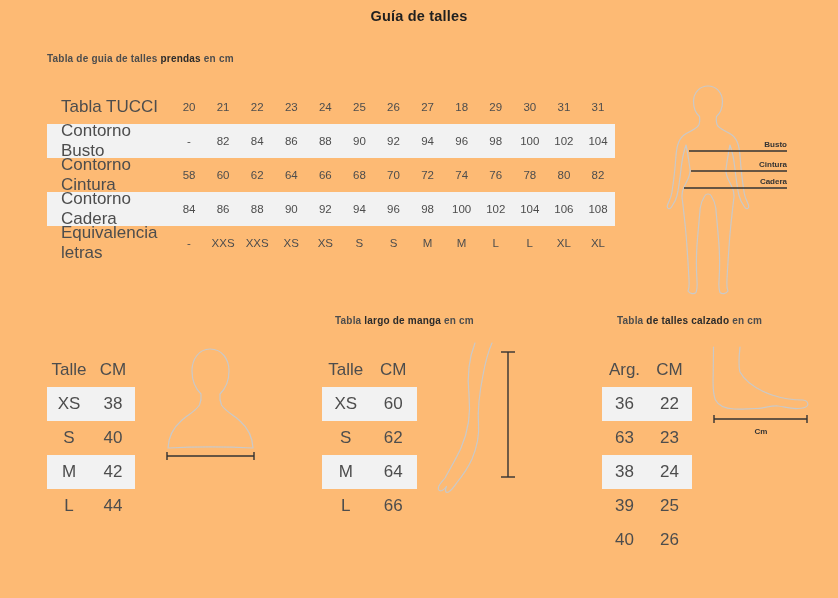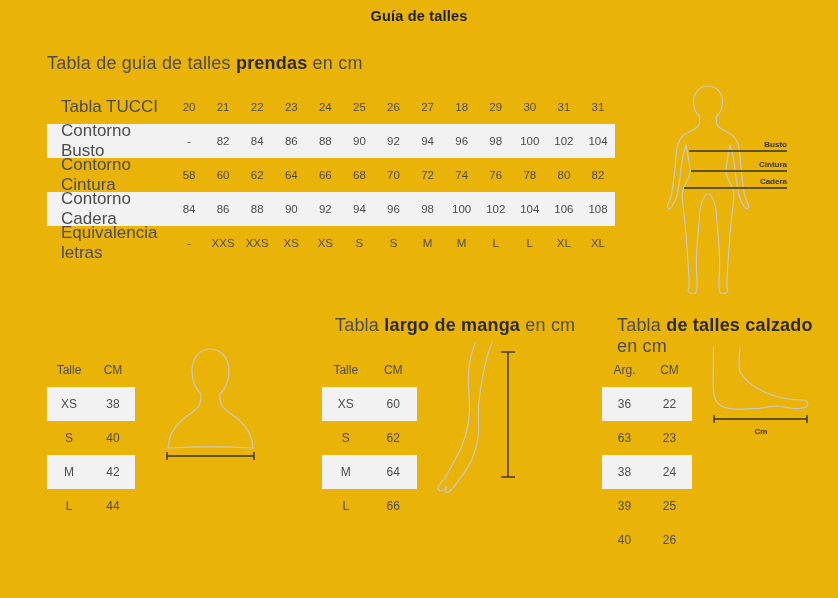--- a/index.html
+++ b/index.html
@@ -1,40 +1,40 @@
 <!DOCTYPE html>
 <html><head>
 <meta charset="utf-8">
 <style>
   * { margin:0; padding:0; box-sizing:border-box; }
   html,body { background:#fff; }
   body { font-family:"Liberation Sans", sans-serif; color:#4d4d4d; }
-  .page { position:relative; width:838px; height:598px; background:#eab308; overflow:hidden; }
+  .page { position:relative; width:838px; height:598px; background:#fdba74; overflow:hidden; }
 
   .page-title {
     position:absolute; top:8px; left:0; width:100%;
     text-align:center; font-size:14.5px; font-weight:bold; color:#1f1f1f;
     letter-spacing:.2px;
   }
 
-  .section-heading { position:absolute; font-size:18px; color:#4d4d4d; letter-spacing:.2px; }
+  .section-heading { position:absolute; font-size:10px; color:#4d4d4d; letter-spacing:.2px;font-weight:bold; }
   .section-heading b { color:#2b2b2b; }
 
   
   .dtable { position:absolute; left:47px; top:90px; width:568px; }
   .trow { display:flex; align-items:center; height:34px; }
   .dtable > .trow:nth-child(2), .dtable > .trow:nth-child(4) { background:#f2f2f2; }
   .tlabel { width:125px; padding-left:14px; font-size:17px; color:#4d4d4d; flex:none; }
   .tcell { flex:1; text-align:center; font-size:11.5px; color:#4d4d4d; }
 
   
   .mini { position:absolute; top:353px; }
   .mrow { display:flex; align-items:center; height:34px; }
   .mini > .mrow:nth-child(2), .mini > .mrow:nth-child(4) { background:#f2f2f2; }
-  .mcell { flex:1; text-align:center; font-size:12px; color:#4d4d4d; }
+  .mcell { flex:1; text-align:center; font-size:17px; color:#4d4d4d; }
 
   .fig { position:absolute; }
   .outline { fill:none; stroke:#c9c9c9; stroke-width:1.2; stroke-linejoin:round; stroke-linecap:round; }
   .measure { stroke:#333; stroke-width:1.4; }
   .figlabel { font-size:8px; font-weight:600; fill:#333; font-family:"Liberation Sans",sans-serif; }
 </style>
 </head>
 <body>
 
 <div class="page">

